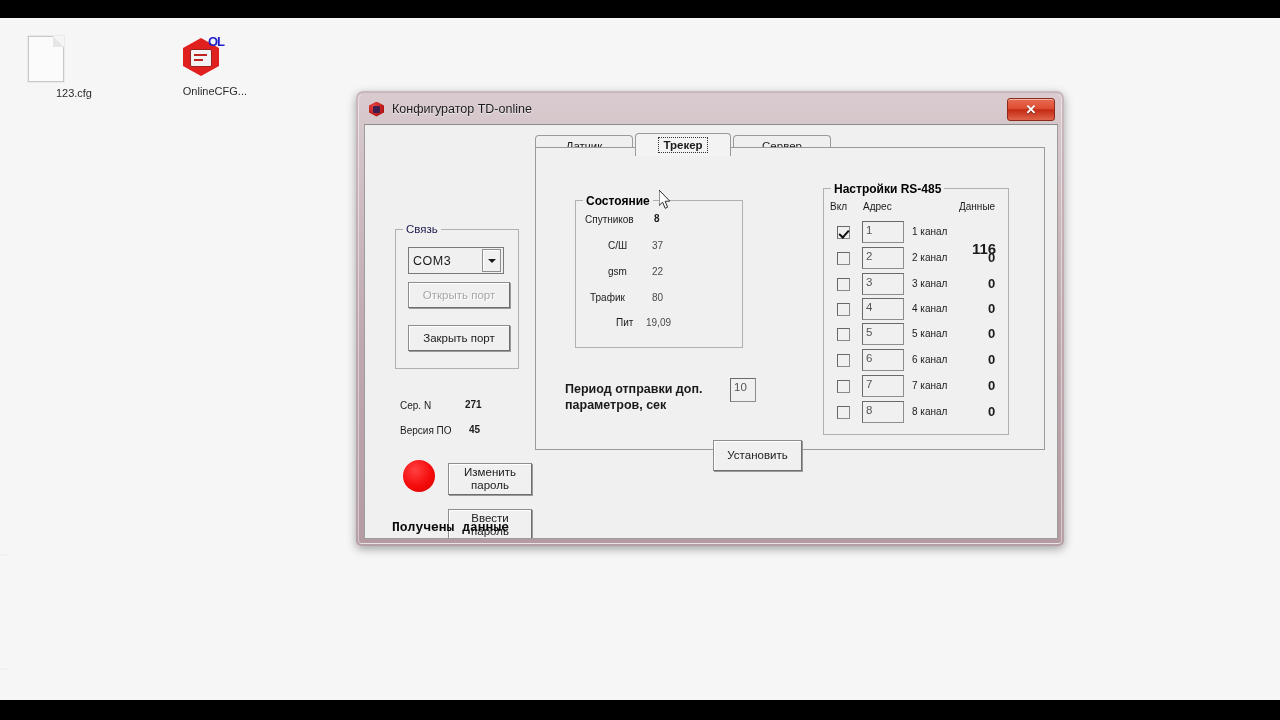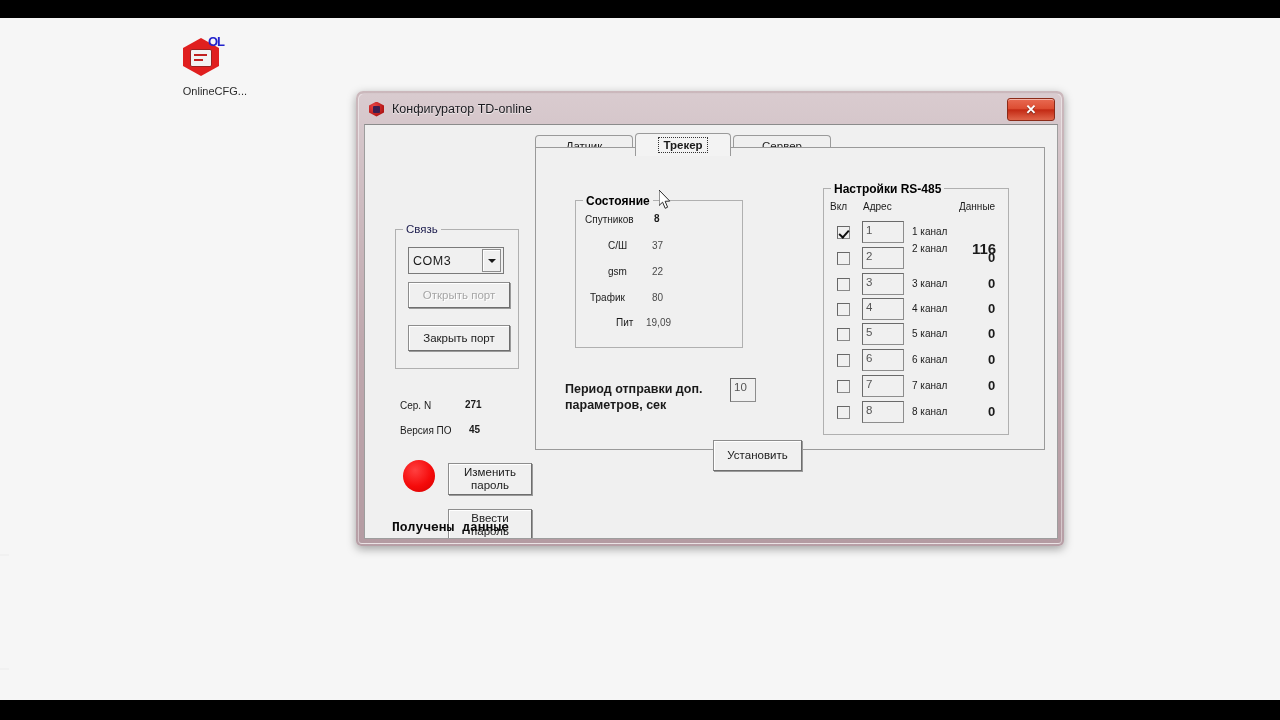--- a/index.html
+++ b/index.html
@@ -410,20 +410,26 @@
 </head>
 <body>
 
 <div id="screen">
 
   <div id="desktop">
 
     <div class="artifact" style="left:0;top:536px;width:9px;height:2px;opacity:.5;"></div>
     <div class="artifact" style="left:0;top:650px;width:9px;height:2px;opacity:.5;"></div>
 
+    <div class="desk-icon" style="left:0px;top:16px;">
+      <div class="glyph">
+        <div class="file-glyph"></div>
+      </div>
+      <div class="caption">123.cfg</div>
+    </div>
 
     <div class="desk-icon" style="left:155px;top:14px;">
       <div class="glyph">
         <div class="app-glyph">
           <div class="hexa"></div>
           <div class="hexa-in"></div>
           <div class="ol-badge">OL</div>
         </div>
       </div>
       <div class="caption">OnlineCFG...</div>
@@ -519,21 +525,21 @@
               <div class="lbl" style="left:39px;top:12px;">Адрес</div>
               <div class="lbl" style="left:135px;top:12px;">Данные</div>
 
               <div class="chk on" style="left:13px;top:37px;"></div>
               <div class="txtbox" style="left:38px;top:32px;width:42px;height:22px;">1</div>
               <div class="lbl" style="left:88px;top:37px;">1 канал</div>
               <div class="lbl b" style="left:148px;top:35px;font-size:15px;margin-top:16px;">116</div>
 
               <div class="chk" style="left:13px;top:63px;"></div>
               <div class="txtbox" style="left:38px;top:58px;width:42px;height:22px;">2</div>
-              <div class="lbl" style="left:88px;top:54px;">2 канал</div>
+              <div class="lbl" style="left:88px;top:63px;">2 канал</div>
               <div class="lbl b" style="left:164px;top:61px;font-size:13px;">0</div>
 
               <div class="chk" style="left:13px;top:89px;"></div>
               <div class="txtbox" style="left:38px;top:84px;width:42px;height:22px;">3</div>
               <div class="lbl" style="left:88px;top:89px;">3 канал</div>
               <div class="lbl b" style="left:164px;top:87px;font-size:13px;">0</div>
 
               <div class="chk" style="left:13px;top:114px;"></div>
               <div class="txtbox" style="left:38px;top:109px;width:42px;height:22px;">4</div>
               <div class="lbl" style="left:88px;top:114px;">4 канал</div>

